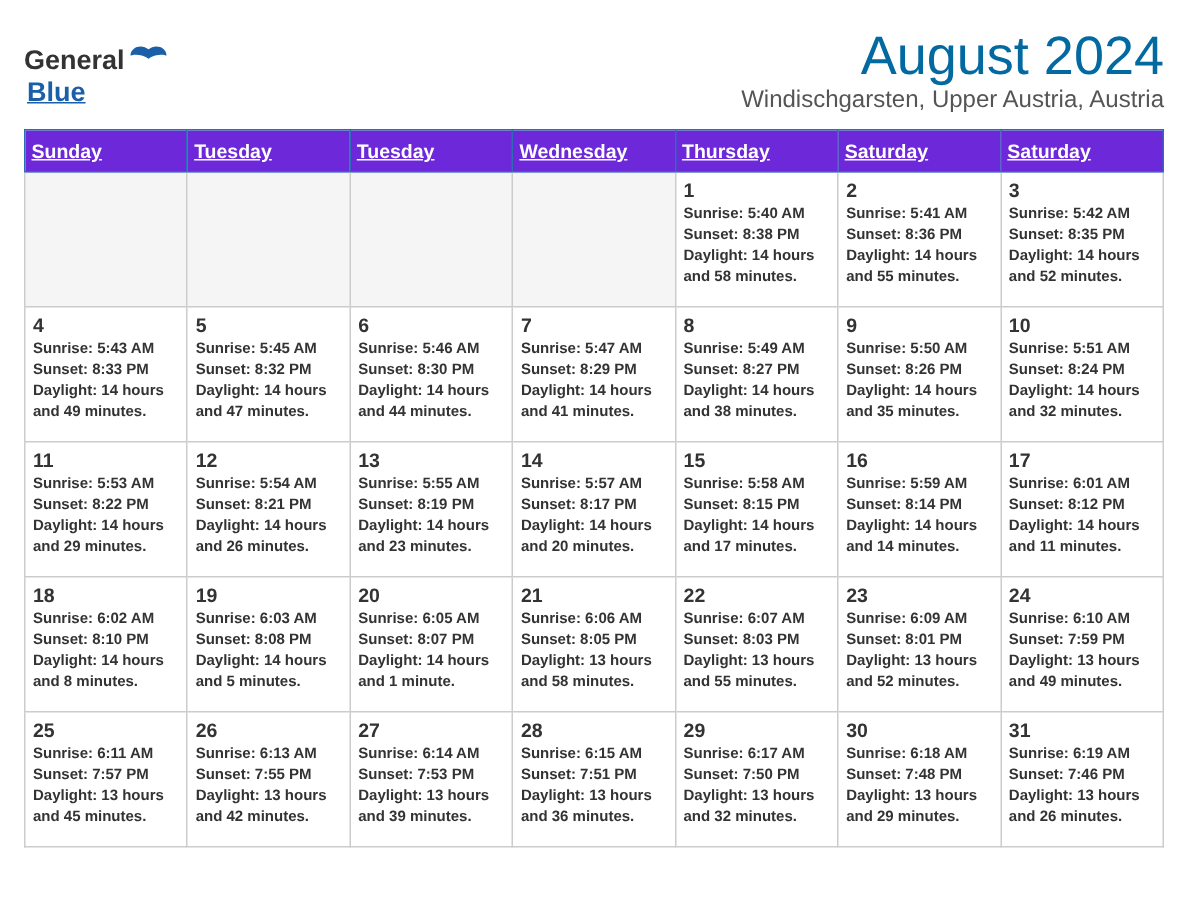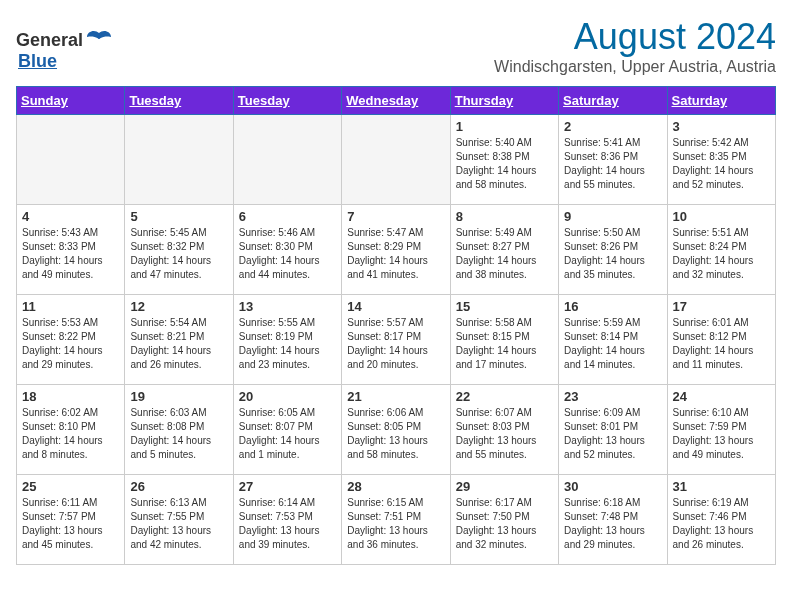--- a/index.html
+++ b/index.html
@@ -70,20 +70,21 @@
       font-size: 13px;
       font-weight: bold;
       color: #333;
       display: block;
       margin-bottom: 2px;
     }
     .cell-info {
       font-size: 10px;
       color: #333;
       line-height: 1.4;
+      font-weight: bold;
     }
   </style>
 </head>
 <body>
 
 <div class="header">
   <div class="logo">
     <div class="logo-row">
       <span style="font-size:18px;font-weight:bold;color:#333;">General</span>
       <svg width="28" height="22" viewBox="0 0 28 22">

